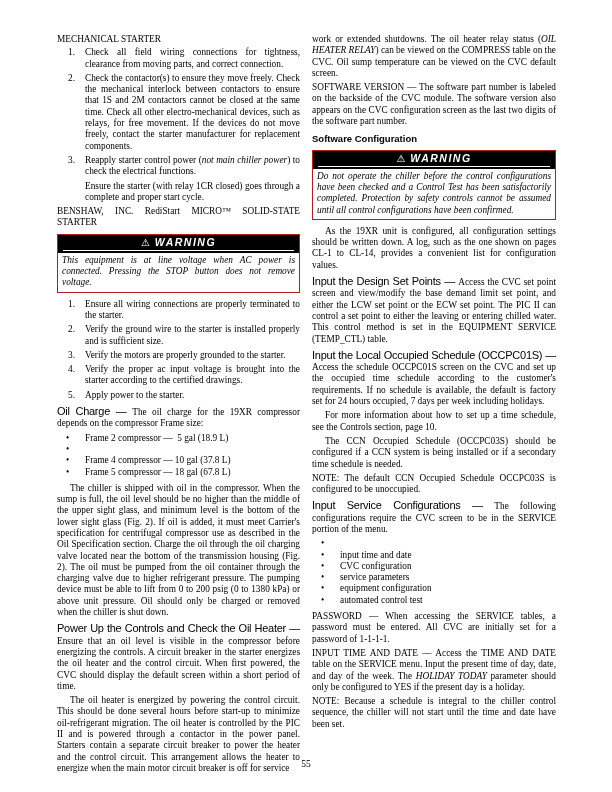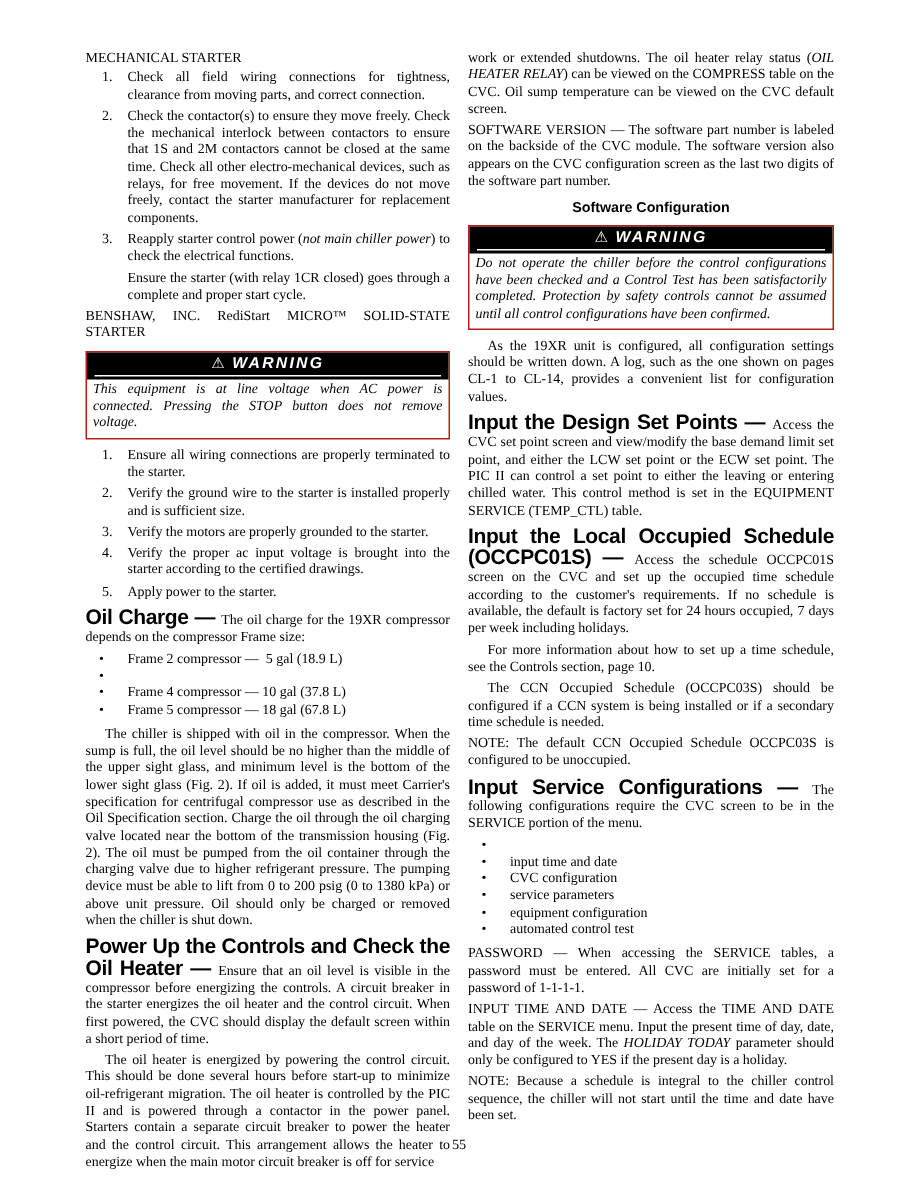--- a/index.html
+++ b/index.html
@@ -17,25 +17,25 @@
   .para{margin:0 0 3px 0;}
   .ind{text-indent:13px;}
   .mt{margin-top:5px;}
 
   .li{display:flex;margin:0 0 3px 0;}
   .li .num{flex:0 0 28px;box-sizing:border-box;padding-left:11px;}
   .li .lit{flex:1;text-align:justify;}
   .li.tight{margin:0;}
   .li.bullet .num{flex:0 0 28px;padding-left:9px;}
 
-  .h{font-family:"Liberation Sans","DejaVu Sans",sans-serif;font-weight:bold;
-     font-size:14px;letter-spacing:-0.25px;}
+  .h{font-family:"Liberation Sans","DejaVu Sans",sans-serif;font-weight:normal;
+     font-size:11px;letter-spacing:-0.25px;}
   .i{font-style:italic;}
   .h-sans{font-family:"Liberation Sans","DejaVu Sans",sans-serif;font-weight:bold;
-     font-size:9.5px;margin:6px 0 3px 0;text-align:center;}
+     font-size:9.5px;margin:6px 0 3px 0;text-align:left;}
 
   .warnbox{border:1px solid #b91c1c;margin:5px 0 6px 0;font-style:italic;}
   .warnhead{background:#000;color:#fff;text-align:center;
      font-family:"Liberation Sans","DejaVu Sans",sans-serif;font-weight:bold;
      font-size:10.5px;line-height:12px;letter-spacing:1.5px;
      padding:1px 0 4px 0;position:relative;}
   .warnhead::after{content:"";position:absolute;left:5px;right:5px;bottom:2px;
      border-bottom:1px solid #fff;}
   .wicon{letter-spacing:0;margin-right:5px;font-size:10px;
      font-family:"DejaVu Sans",sans-serif;}

